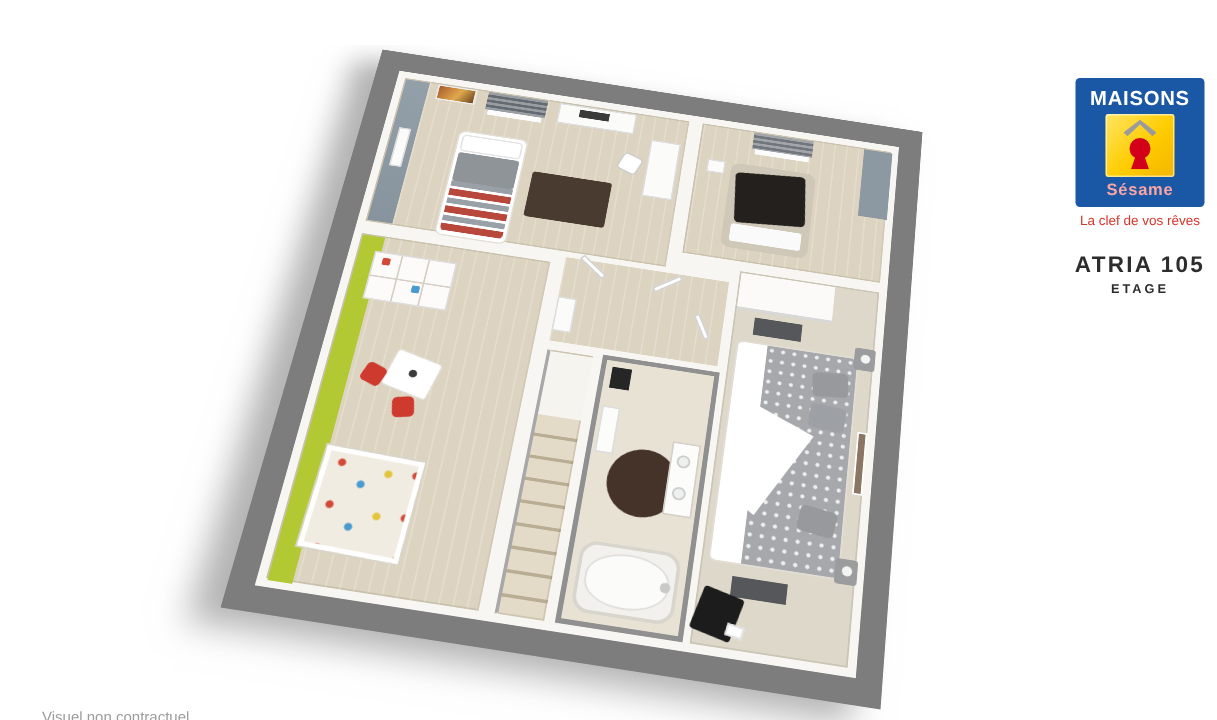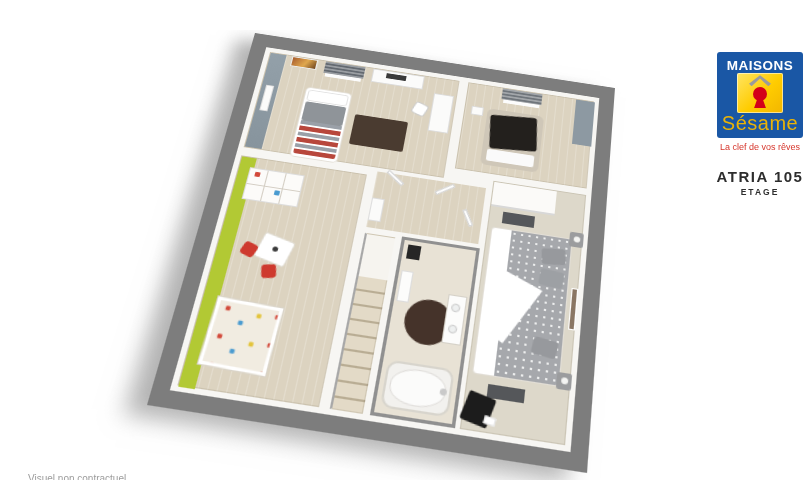--- a/index.html
+++ b/index.html
@@ -123,21 +123,21 @@
   .logo-yellow{width:46px;height:42px;border-radius:2px;
      background:linear-gradient(135deg,#ffe564,#ffcc00 55%,#f2b600);
      box-shadow:inset 0 0 0 1px rgba(255,255,255,0.55);
      display:flex;flex-direction:column;align-items:center;justify-content:center;gap:1px;}
   .roof{width:22px;height:11px;background:#9b9b9d;
      clip-path:polygon(50% 0%,100% 78%,88% 100%,50% 30%,12% 100%,0% 78%);}
   .keyhole{position:relative;width:16px;height:23px;}
   .kh-circle{width:14px;height:14px;border-radius:50%;background:#d30019;margin:0 auto;}
   .kh-stem{width:12px;height:11px;background:#d30019;margin:-4px auto 0;
      clip-path:polygon(32% 0,68% 0,100% 100%,0 100%);}
-  .logo-sesame{color:#eab308;font-size:20px;font-weight:normal;line-height:1;letter-spacing:0.5px;}
+  .logo-sesame{color:#fca5a5;font-size:11px;font-weight:bold;line-height:1;letter-spacing:0.5px;}
   .tagline{margin-top:5px;color:#d6362c;font-size:9px;line-height:1.1;}
   .plan-title{margin-top:15px;color:#2d2d2d;font-size:15px;font-weight:bold;letter-spacing:1.5px;}
   .plan-subtitle{margin-top:2px;color:#2d2d2d;font-size:8.5px;font-weight:bold;letter-spacing:2px;}
 
   
   .disclaimer{position:absolute;left:28px;top:443px;color:#9c9c9c;font-size:10px;}
 </style>
 </head>
 <body>
 

